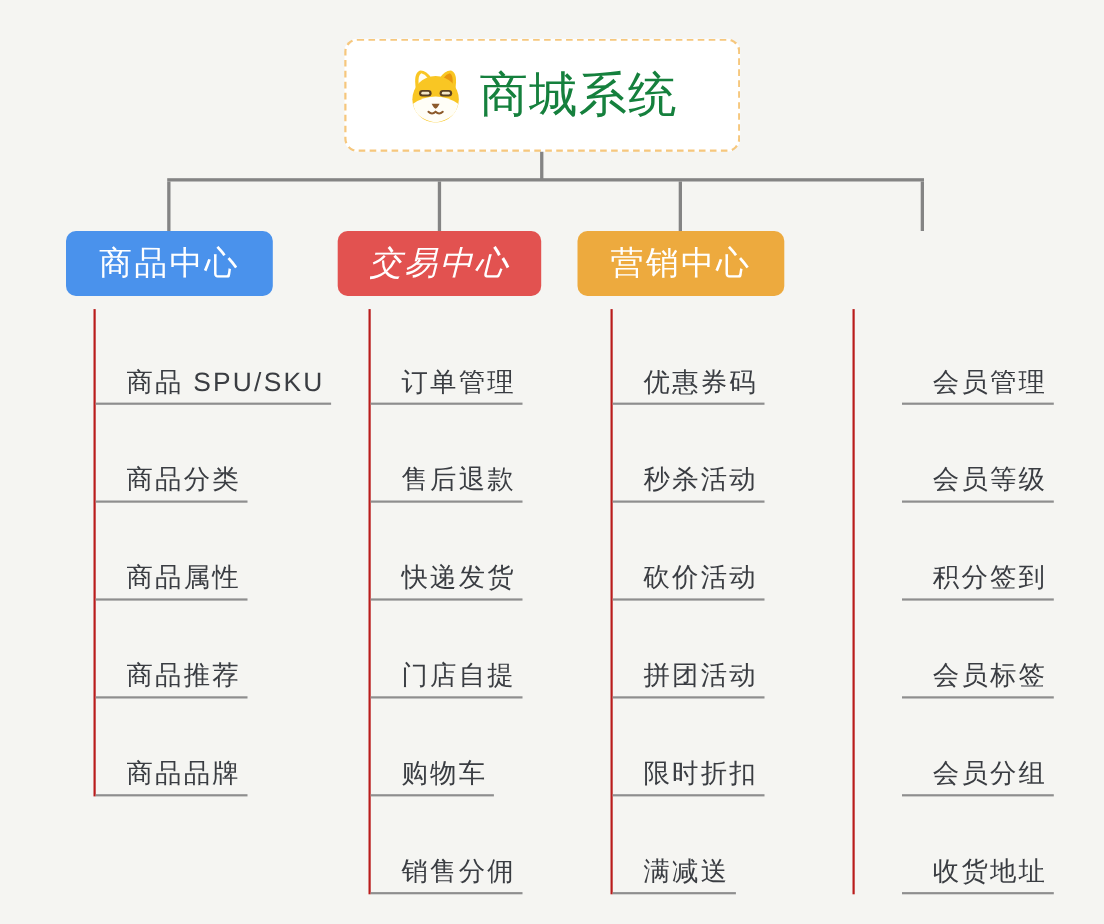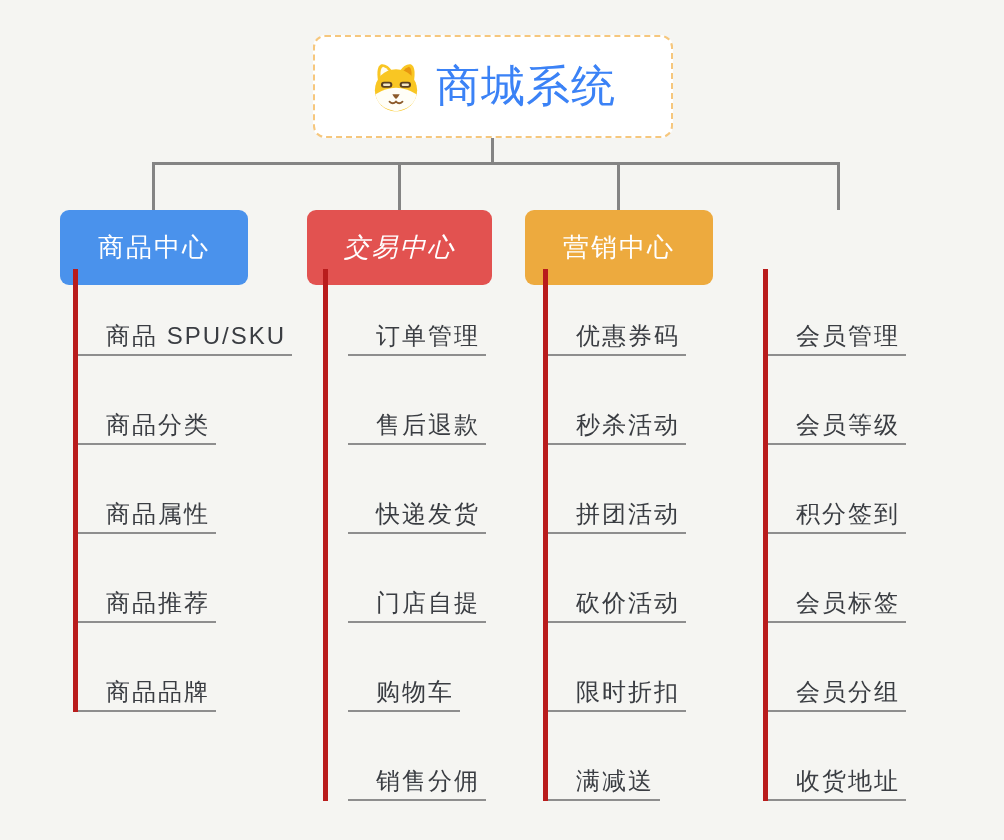--- a/index.html
+++ b/index.html
@@ -13,52 +13,52 @@
   
   .root-node{
     position:absolute;left:313px;top:35px;width:360px;height:103px;
     box-sizing:border-box;
     background:#ffffff;
     border:2px dashed #f6c77d;
     border-radius:12px;
     display:flex;align-items:center;justify-content:center;gap:14px;
   }
   .root-title{
-    font-size:44px;letter-spacing:1px;color:#3b82f6;
+    font-size:44px;letter-spacing:1px;color:#15803d;
     white-space:nowrap;
   }
   .dog{width:52px;height:52px;display:block;}
 
   
   .line{position:absolute;background:#848484;}
   .root-drop{left:491px;top:138px;width:3px;height:26px;}
   .h-main{left:152px;top:162px;width:688px;height:3px;}
   .stub{top:165px;width:3px;height:45px;}
   .stub0{left:152px;} .stub1{left:398px;} .stub2{left:617px;} .stub3{left:837px;}
 
   
   .branch-box{
-    position:absolute;top:210px;height:75px;box-sizing:border-box;
+    position:absolute;top:210px;height:59px;box-sizing:border-box;
     border-radius:9px;
     display:flex;align-items:center;justify-content:center;
-    color:#ffffff;font-size:26px;letter-spacing:2px;white-space:nowrap;
+    color:#ffffff;font-size:30px;letter-spacing:2px;white-space:nowrap;
     cursor:pointer;
   }
   .b0{left:60px;width:188px;background:#4a92ec;}
   .b1{left:307px;width:185px;background:#e25250;font-style:italic;}
   .b2{left:525px;width:188px;background:#edaa3e;}
   .b3{left:745px;width:188px;background:#6fbf40;}
 
   
   .col{
     position:absolute;top:269px;
-    margin:0;padding:0;list-style:none;
-    border-left:5px solid #b91c1c;
+    margin:12px;padding:0;list-style:none;
+    border-left:2px solid #b91c1c;
   }
-  .c0{left:73px;} .c1{left:323px;padding-left:20px;} .c2{left:543px;} .c3{left:763px;}
+  .c0{left:73px;} .c1{left:323px;} .c2{left:543px;} .c3{left:763px;padding-left:43px;}
   .item{
     width:fit-content;
     border-bottom:2px solid #8e8e8e;
     padding:55px 6px 4px 28px;
     font-size:24px;line-height:28px;letter-spacing:2px;
     color:#3a3d42;white-space:nowrap;
     cursor:pointer;
   }
   .item:first-child{padding-top:53px;}
 </style>
@@ -110,22 +110,22 @@
     <li class="item">快递发货</li>
     <li class="item">门店自提</li>
     <li class="item">购物车</li>
     <li class="item">销售分佣</li>
   </ul>
 
   <div class="branch-box b2">营销中心</div>
   <ul class="col c2">
     <li class="item">优惠券码</li>
     <li class="item">秒杀活动</li>
+    <li class="item">砍价活动</li>
     <li class="item">拼团活动</li>
-    <li class="item">砍价活动</li>
     <li class="item">限时折扣</li>
     <li class="item">满减送</li>
   </ul>
 
   <ul class="col c3">
     <li class="item">会员管理</li>
     <li class="item">会员等级</li>
     <li class="item">积分签到</li>
     <li class="item">会员标签</li>
     <li class="item">会员分组</li>

